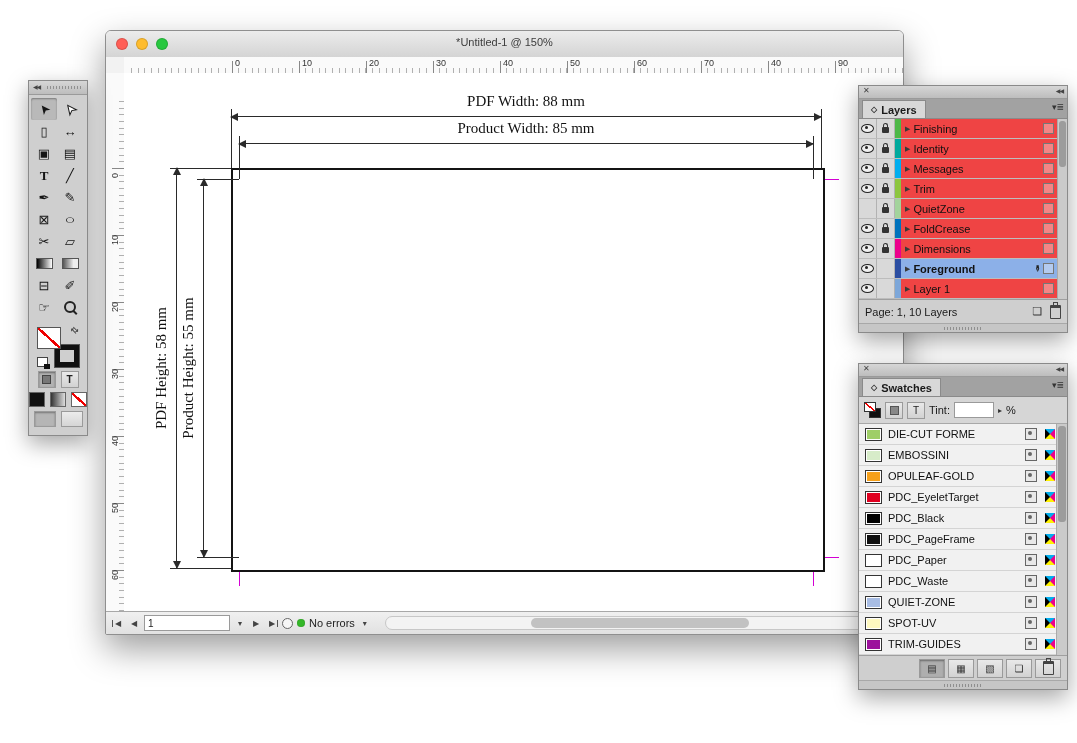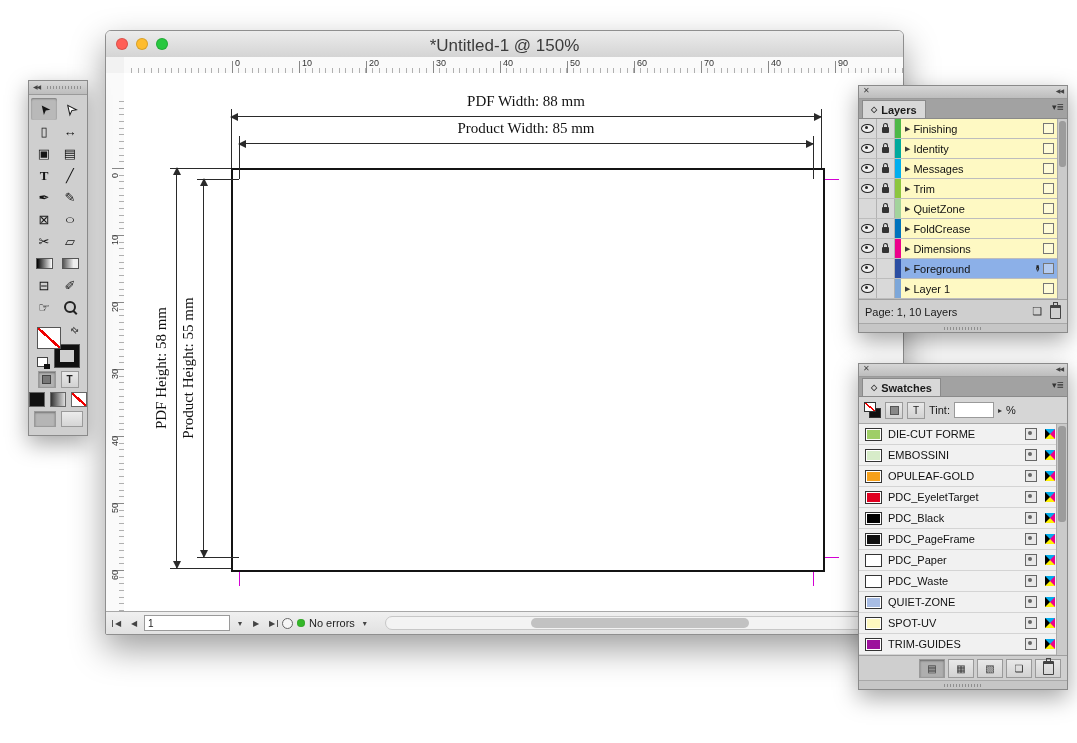--- a/index.html
+++ b/index.html
@@ -7,21 +7,21 @@
          font-family:"Liberation Sans",sans-serif;-webkit-font-smoothing:antialiased;}
 
   
   .doc-window{position:absolute;left:105px;top:30px;width:797px;height:603px;
     background:#fff;border:1px solid #8f8f8f;border-radius:6px 6px 2px 2px;
     box-shadow:0 14px 34px rgba(0,0,0,.38);}
   .titlebar{position:absolute;left:0;top:0;right:0;height:26px;border-radius:5px 5px 0 0;
     background:linear-gradient(#ececec,#d4d4d4);border-bottom:1px solid #a5a5a5;}
   .tl{position:absolute;top:7px;width:12px;height:12px;border-radius:50%;box-shadow:inset 0 0 0 1px rgba(0,0,0,.15);}
   .tl.c1{left:10px}.tl.c2{left:30px}.tl.c3{left:50px}
-  .wtitle{position:absolute;left:0;right:0;top:5px;text-align:center;font-size:17px;color:#3c3c3c;}
+  .wtitle{position:absolute;left:0;right:0;top:5px;text-align:center;font-size:11px;color:#3c3c3c;}
 
   .ruler-corner{position:absolute;left:0;top:26px;width:18px;height:16px;background:#f2f2f2;
     border-right:1px solid #9f9f9f;border-bottom:1px solid #9f9f9f;}
   .ruler-h{position:absolute;left:18px;top:26px;right:0;height:16px;background:#fafafa;border-bottom:1px solid #9f9f9f;}
   .hminor{position:absolute;left:7px;right:0;bottom:0;height:5px;
     background:repeating-linear-gradient(90deg,#b0b0b0 0 1px,transparent 1px 6.7px);}
   .htick{position:absolute;bottom:0;width:1px;height:12px;background:#888;}
   .hlab{position:absolute;top:1px;font-size:9px;color:#333;}
   .ruler-v{position:absolute;left:0;top:42px;width:18px;bottom:22px;background:#fafafa;border-right:1px solid #9f9f9f;}
   .vminor{position:absolute;top:28px;bottom:0;right:0;width:5px;
@@ -68,32 +68,32 @@
   .tabrow{height:19px;background:#a2a2a2;border-bottom:1px solid #8a8a8a;position:relative;display:flex;align-items:flex-end;}
   .tab{height:17px;margin-left:3px;padding:0 8px;background:#d8d8d8;border:1px solid #8a8a8a;border-bottom:none;
     display:flex;align-items:center;gap:4px;font-size:11px;font-weight:bold;color:#1a1a1a;}
   .tab .dia{font-size:8px;color:#333;}
   .pmenu{position:absolute;right:3px;top:3px;font-size:9px;color:#333;}
   .grip-strip{height:8px;display:flex;justify-content:center;align-items:center;background:#c6c6c6;border-top:1px solid #a8a8a8;}
   .grip-strip i{width:38px;height:3px;background:repeating-linear-gradient(90deg,#8f8f8f 0 1px,transparent 1px 3px);}
 
   
   .layers-panel{left:858px;top:85px;width:208px;}
-  .llist{background:#fef9c3;position:relative;padding-right:9px;}
+  .llist{background:#ef4444;position:relative;padding-right:9px;}
   .lrow{height:19px;display:flex;align-items:center;border-bottom:1px solid #bdbdbd;position:relative;}
   .lrow.sel{background:#8cb0e8;}
   .lcell{width:17px;height:100%;border-right:1px solid #b2b2b2;display:flex;align-items:center;justify-content:center;background:#d9d9d9;}
   .ieye{width:11px;height:7px;border:1px solid #222;border-radius:50% / 50%;position:relative;background:#eee;}
   .ieye::after{content:'';position:absolute;left:3px;top:1px;width:3px;height:3px;border-radius:50%;background:#222;}
   .ilock{width:7px;height:6px;background:#333;position:relative;margin-top:3px;border-radius:1px;}
   .ilock::before{content:'';position:absolute;top:-4px;left:1px;width:3px;height:3px;border:1px solid #333;border-bottom:none;border-radius:3px 3px 0 0;}
   .lbar{width:6px;align-self:stretch;}
   .ldisc{font-size:7px;color:#3a3a3a;margin:0 3px 0 4px;}
   .lname{flex:1;font-size:11px;color:#111;white-space:nowrap;overflow:hidden;}
-  .lrow.sel .lname{font-weight:normal;}
+  .lrow.sel .lname{font-weight:bold;}
   .lpen{font-size:10px;color:#222;margin-right:2px;transform:rotate(90deg);}
   .lsel{width:9px;height:9px;border:1px solid #777;margin-right:4px;background:rgba(255,255,255,.35);}
   .lscroll{position:absolute;right:0;top:0;bottom:0;width:9px;background:#cacaca;border-left:1px solid #aaa;}
   .lscroll i{position:absolute;left:1px;right:1px;top:2px;height:46px;background:#9c9c9c;border-radius:3px;}
   .pfoot{height:23px;background:#cfcfcf;border-top:1px solid #9f9f9f;display:flex;align-items:center;padding:0 6px;gap:8px;}
   .pfoot .ptext{flex:1;font-size:11px;color:#1a1a1a;}
   .inew{font-size:11px;color:#333;}
   .itrash{width:9px;height:10px;border:1px solid #444;border-top:3px solid #444;border-radius:1px;position:relative;}
   .itrash::before{content:'';position:absolute;top:-6px;left:2px;width:3px;height:2px;border:1px solid #444;border-bottom:none;}
 

